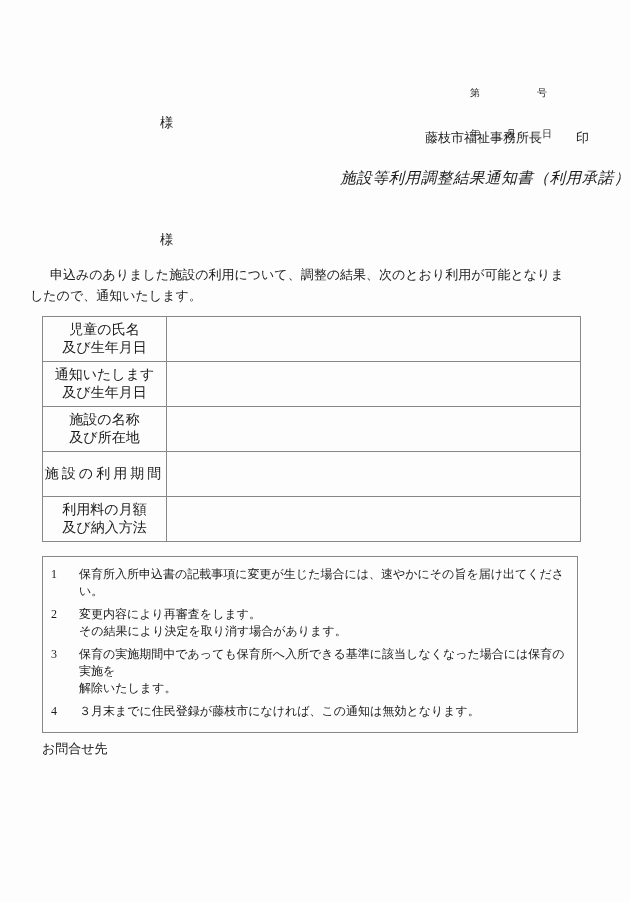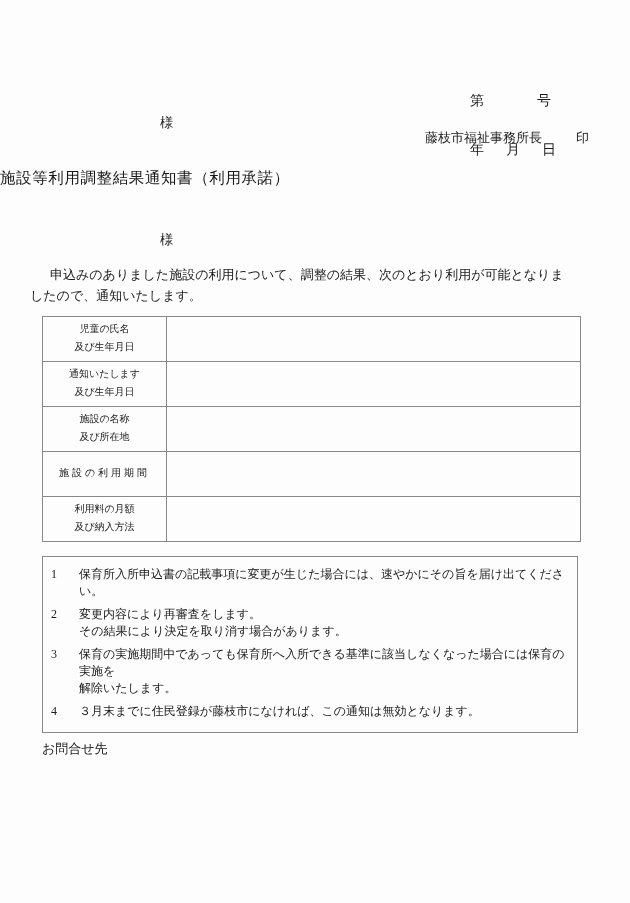--- a/index.html
+++ b/index.html
@@ -35,21 +35,21 @@
   .form-no {
     left: 42px;
     top: 46px;
     font-size: 13.5px;
     letter-spacing: 0.2px;
   }
 
   .doc-meta {
     left: 470px;
     top: 62px;
-    font-size: 14px;
+    font-size: 10px;
   }
   .doc-meta .meta-row {
     display: block;
     height: 21px;
     line-height: 21px;
     white-space: pre;
   }
   .meta-ch {
     display: inline-block;
     text-align: left;
@@ -71,23 +71,24 @@
   }
   .issuer .seal {
     display: inline-block;
     margin-left: 34px;
   }
 
   .doc-title {
     left: 0;
     top: 170px;
     width: 630px;
-    text-align: left;
+    text-align: right;
     font-size: 15.5px;
     letter-spacing: 0.6px;
+    font-style: italic;
   }
 
   .addressee-second {
     left: 160px;
     top: 233px;
     font-size: 13.5px;
   }
 
   .body-text {
     position: absolute;
@@ -110,23 +111,22 @@
   }
   .info-table td {
     border: 1px solid #888;
     height: 44px;
     padding: 0;
     vertical-align: middle;
   }
   .info-table td.label {
     width: 123px;
     text-align: center;
-    font-size: 10px;
+    font-size: 14px;
     line-height: 18px;
-    font-family: Liberation Mono, monospace;
   }
   .info-table td.value {
     width: 413px;
   }
   .label-line { display: block; }
   .label-spaced { letter-spacing: 3px; }
 
   
   .notes-box {
     position: absolute;

